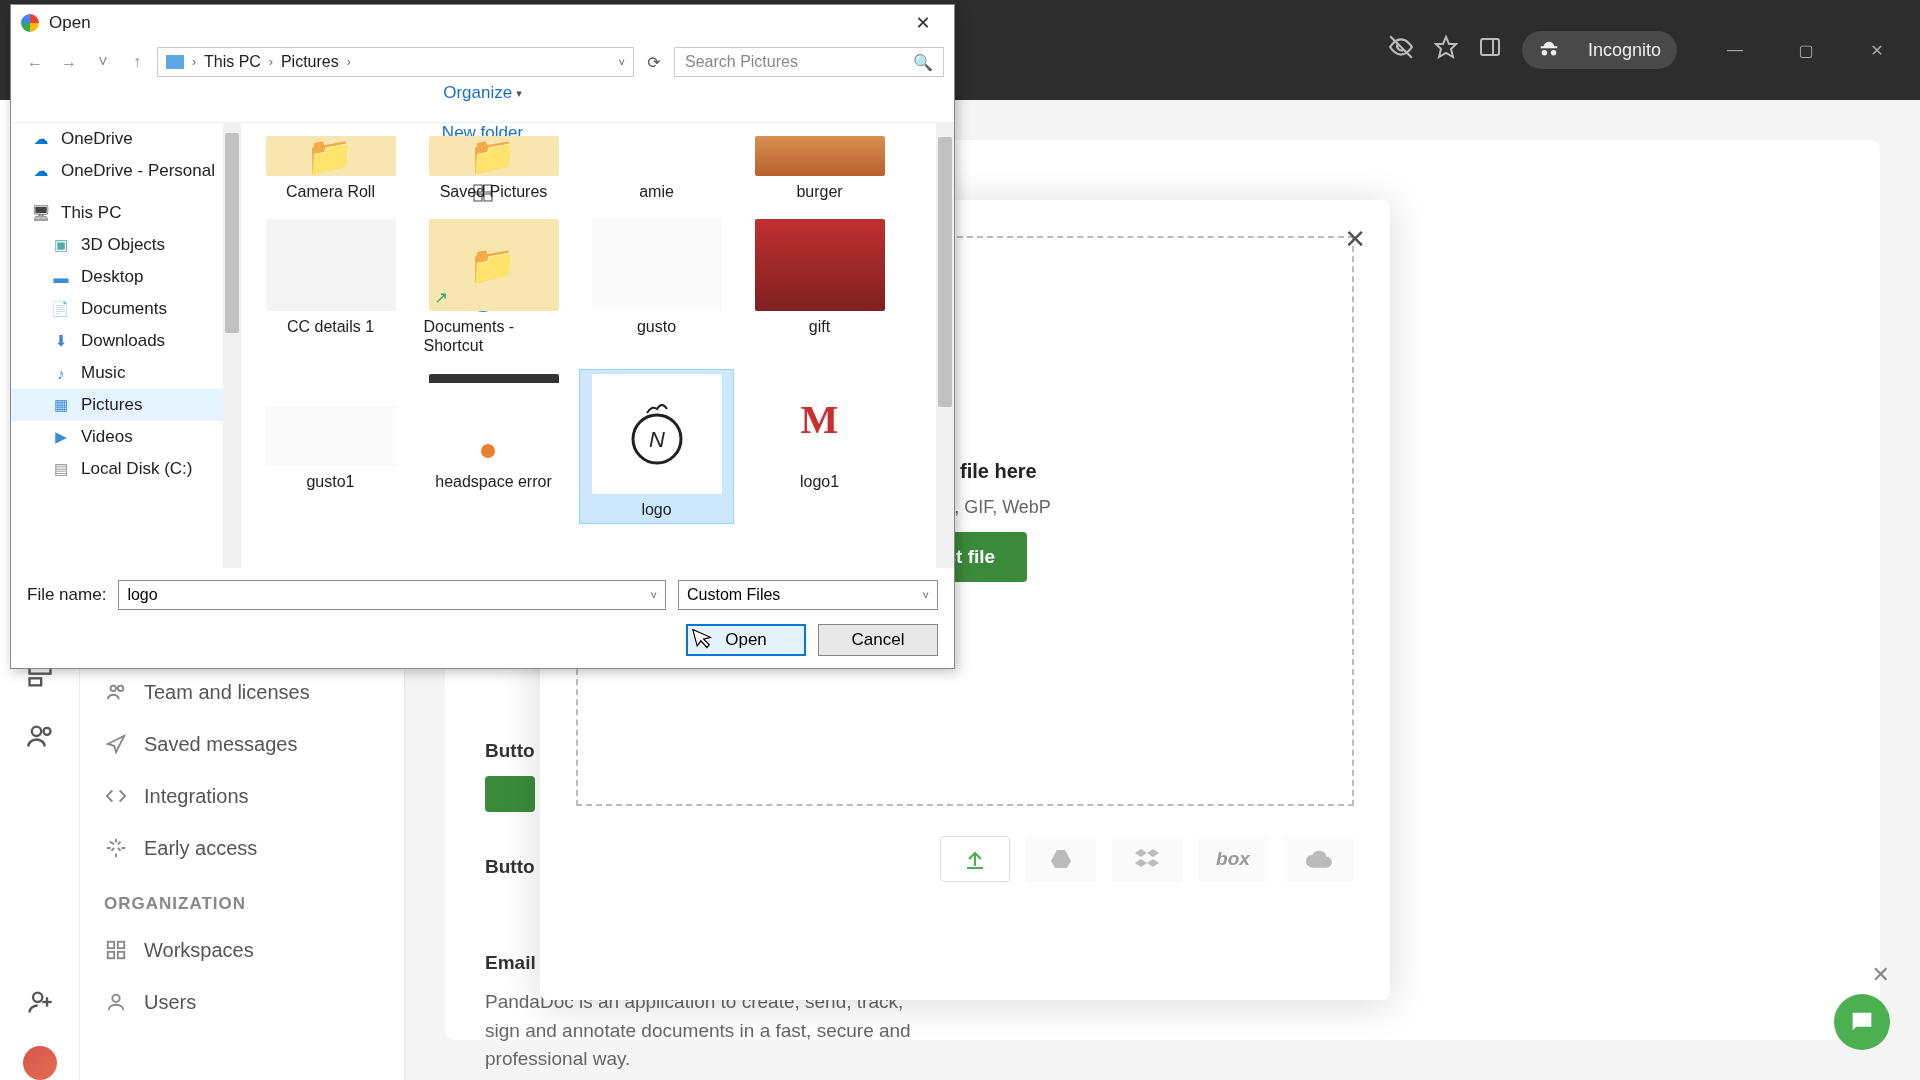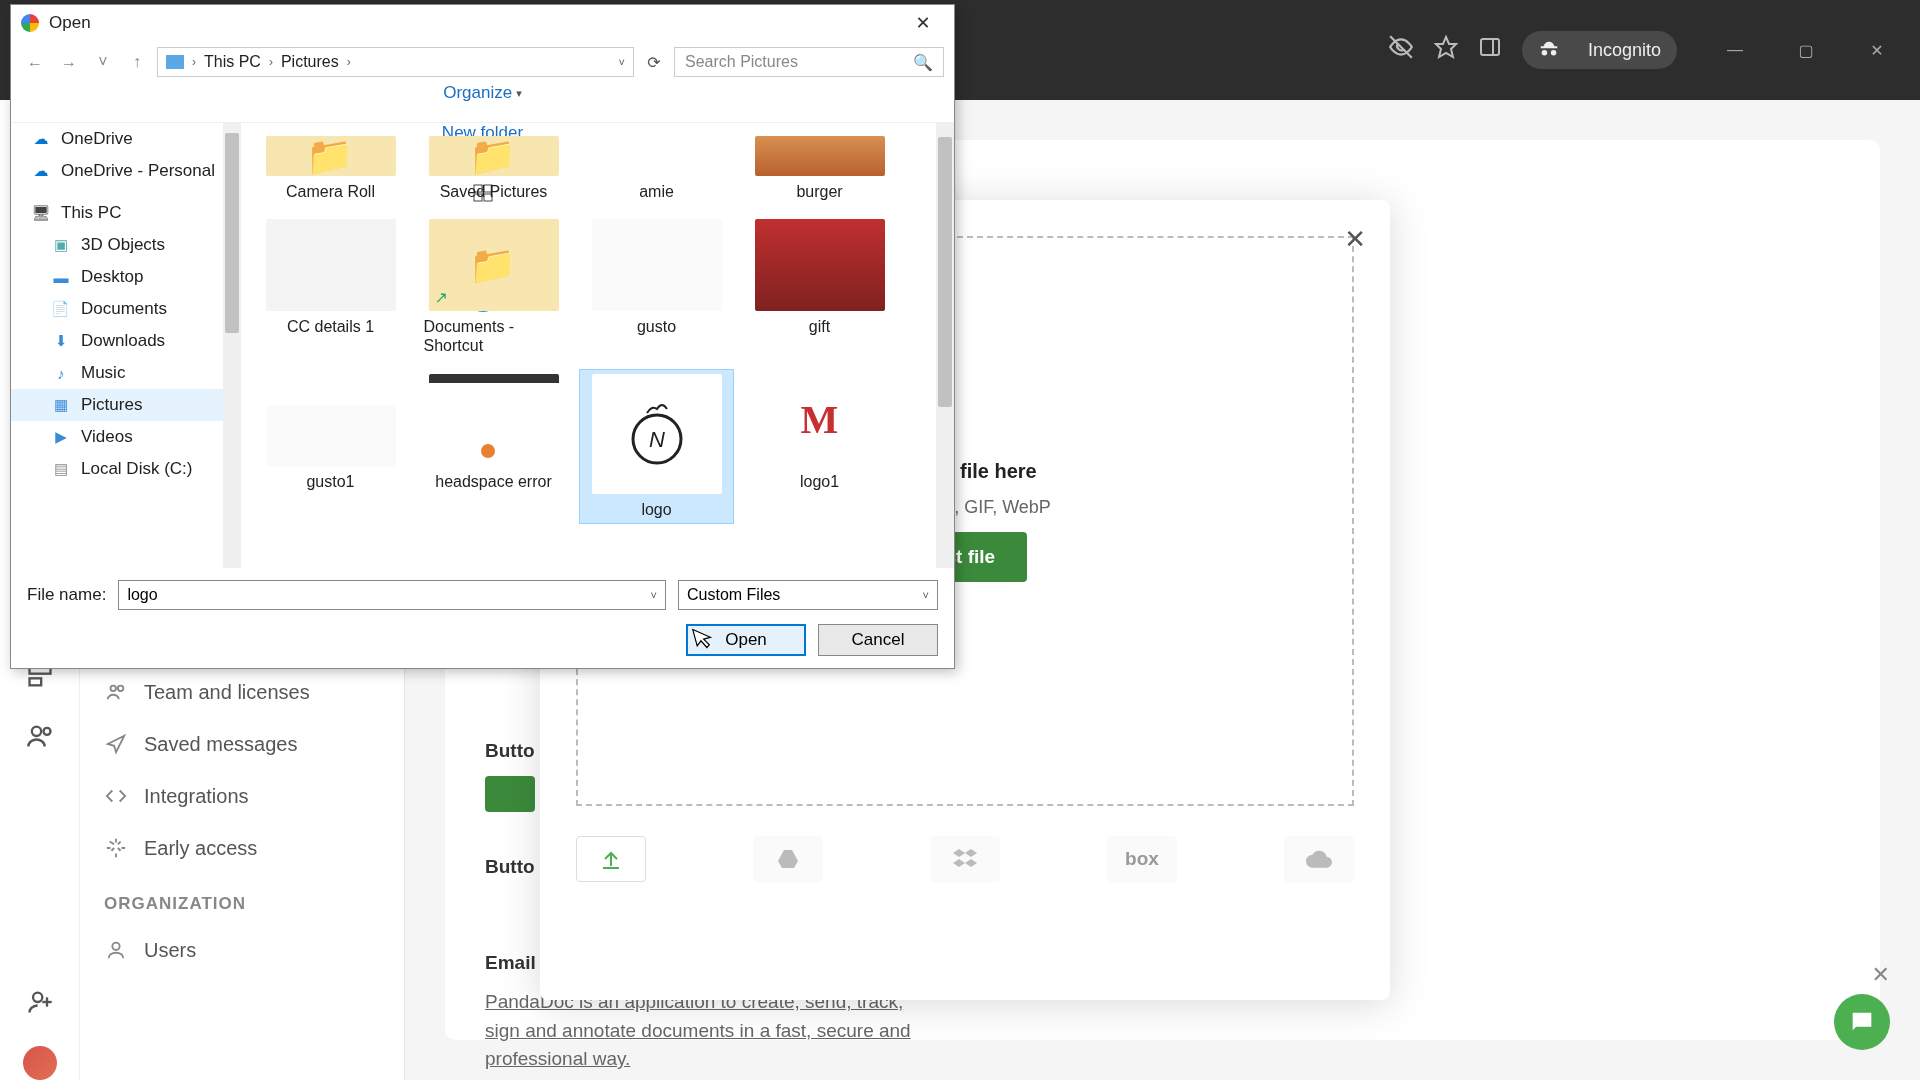--- a/index.html
+++ b/index.html
@@ -23,35 +23,35 @@
 .sidebar-menu { flex: 1; padding: 16px 0; overflow: hidden; }
 .sidebar-item { display: flex; align-items: center; gap: 16px; padding: 14px 24px; color: #555; font-size: 20px; cursor: pointer; }
 .sidebar-item .si-icon { width: 24px; height: 24px; display: flex; align-items: center; justify-content: center; color: #888; }
 .sidebar-section-label { padding: 20px 24px 10px; color: #888; font-size: 17px; font-weight: 600; letter-spacing: 1px; }
 
 
 .main-area { position: absolute; left: 405px; top: 100px; right: 0; bottom: 0; background: #f5f5f5; padding: 40px; }
 .main-content { background: #fff; border-radius: 10px; padding: 40px; height: 100%; position: relative; }
 .section-label { font-size: 19px; font-weight: 600; color: #333; margin-bottom: 14px; }
 .color-swatch { width: 50px; height: 36px; background: #3b8a3b; border-radius: 4px; display: inline-block; }
-.help-text { color: #666; font-size: 19px; line-height: 1.5; max-width: 430px; margin-top: 10px; text-decoration: underline; }
+.help-text { color: #666; font-size: 19px; line-height: 1.5; max-width: 430px; margin-top: 10px; }
 
 
 .right-panel { position: absolute; right: 30px; top: 260px; width: 350px; }
 .right-panel .rp-item { padding: 18px 30px; font-size: 20px; color: #333; }
 .help-btn { position: absolute; right: 40px; top: 140px; width: 32px; height: 32px; border: 2px solid #888; border-radius: 50%; display: flex; align-items: center; justify-content: center; color: #666; font-size: 18px; }
 
 
 .upload-modal { position: absolute; left: 540px; top: 200px; width: 850px; height: 800px; background: #fff; border-radius: 8px; box-shadow: 0 4px 40px rgba(0,0,0,0.15); padding: 36px; }
 .upload-close { position: absolute; right: 24px; top: 24px; font-size: 26px; color: #555; cursor: pointer; }
 .dropzone { border: 2px dashed #bbb; height: 570px; display: flex; flex-direction: column; align-items: center; justify-content: center; gap: 14px; }
 .dz-title { font-size: 20px; font-weight: 600; color: #222; }
 .dz-sub { font-size: 18px; color: #666; }
 .dz-btn { background: #3b8a3b; color: #fff; border: none; padding: 14px 32px; font-size: 19px; border-radius: 4px; font-weight: 600; cursor: pointer; }
-.cloud-row { display: flex; justify-content: space-between; gap: 16px; margin-top: 30px; }
+.cloud-row { display: flex; justify-content: flex-end; gap: 16px; margin-top: 30px; font-style: italic; }
 .cloud-btn { width: 70px; height: 46px; display: flex; align-items: center; justify-content: center; background: #fafafa; border-radius: 4px; color: #888; font-size: 22px; cursor: pointer; }
 .cloud-btn.active { background: #fff; border: 1px solid #ddd; color: #4caf50; }
 
 
 .chat-bubble { position: absolute; right: 30px; bottom: 30px; width: 56px; height: 56px; background: #4caf50; border-radius: 50%; display: flex; align-items: center; justify-content: center; color: #fff; font-size: 26px; }
 .chat-close { position: absolute; right: 30px; bottom: 92px; color: #888; font-size: 22px; cursor: pointer; }
 
 
 .file-dialog { position: absolute; left: 10px; top: 4px; width: 945px; height: 665px; background: #fff; border: 1px solid #888; box-shadow: 3px 3px 12px rgba(0,0,0,0.25); display: flex; flex-direction: column; z-index: 100; }
 .fd-titlebar { height: 36px; display: flex; align-items: center; padding: 0 10px; }
@@ -205,20 +205,31 @@
           <svg width="22" height="22" viewBox="0 0 24 24" fill="none" stroke="#888" stroke-width="2">
             <path d="M12 2v4m0 12v4m10-10h-4M6 12H2m15-7l-3 3m-4 4l-3 3m10 0l-3-3m-4-4L5 5"></path>
           </svg>
         </span>
       <span>Early access</span>
     </div>
     <div class="sidebar-section-label">ORGANIZATION</div>
     <div class="sidebar-item">
       <span class="si-icon">
           <svg width="22" height="22" viewBox="0 0 24 24" fill="none" stroke="#888" stroke-width="2">
+            <rect x="3" y="3" width="7" height="7"></rect>
+            <rect x="14" y="3" width="7" height="7"></rect>
+            <rect x="3" y="14" width="7" height="7"></rect>
+            <rect x="14" y="14" width="7" height="7"></rect>
+          </svg>
+        </span>
+      <span>Workspaces</span>
+    </div>
+    <div class="sidebar-item">
+      <span class="si-icon">
+          <svg width="22" height="22" viewBox="0 0 24 24" fill="none" stroke="#888" stroke-width="2">
             <circle cx="12" cy="8" r="4"></circle>
             <path d="M4 21c0-4 4-6 8-6s8 2 8 6"></path>
           </svg>
         </span>
       <span>Users</span>
     </div>
   </div>
 </div>
 
 <div class="main-area">

